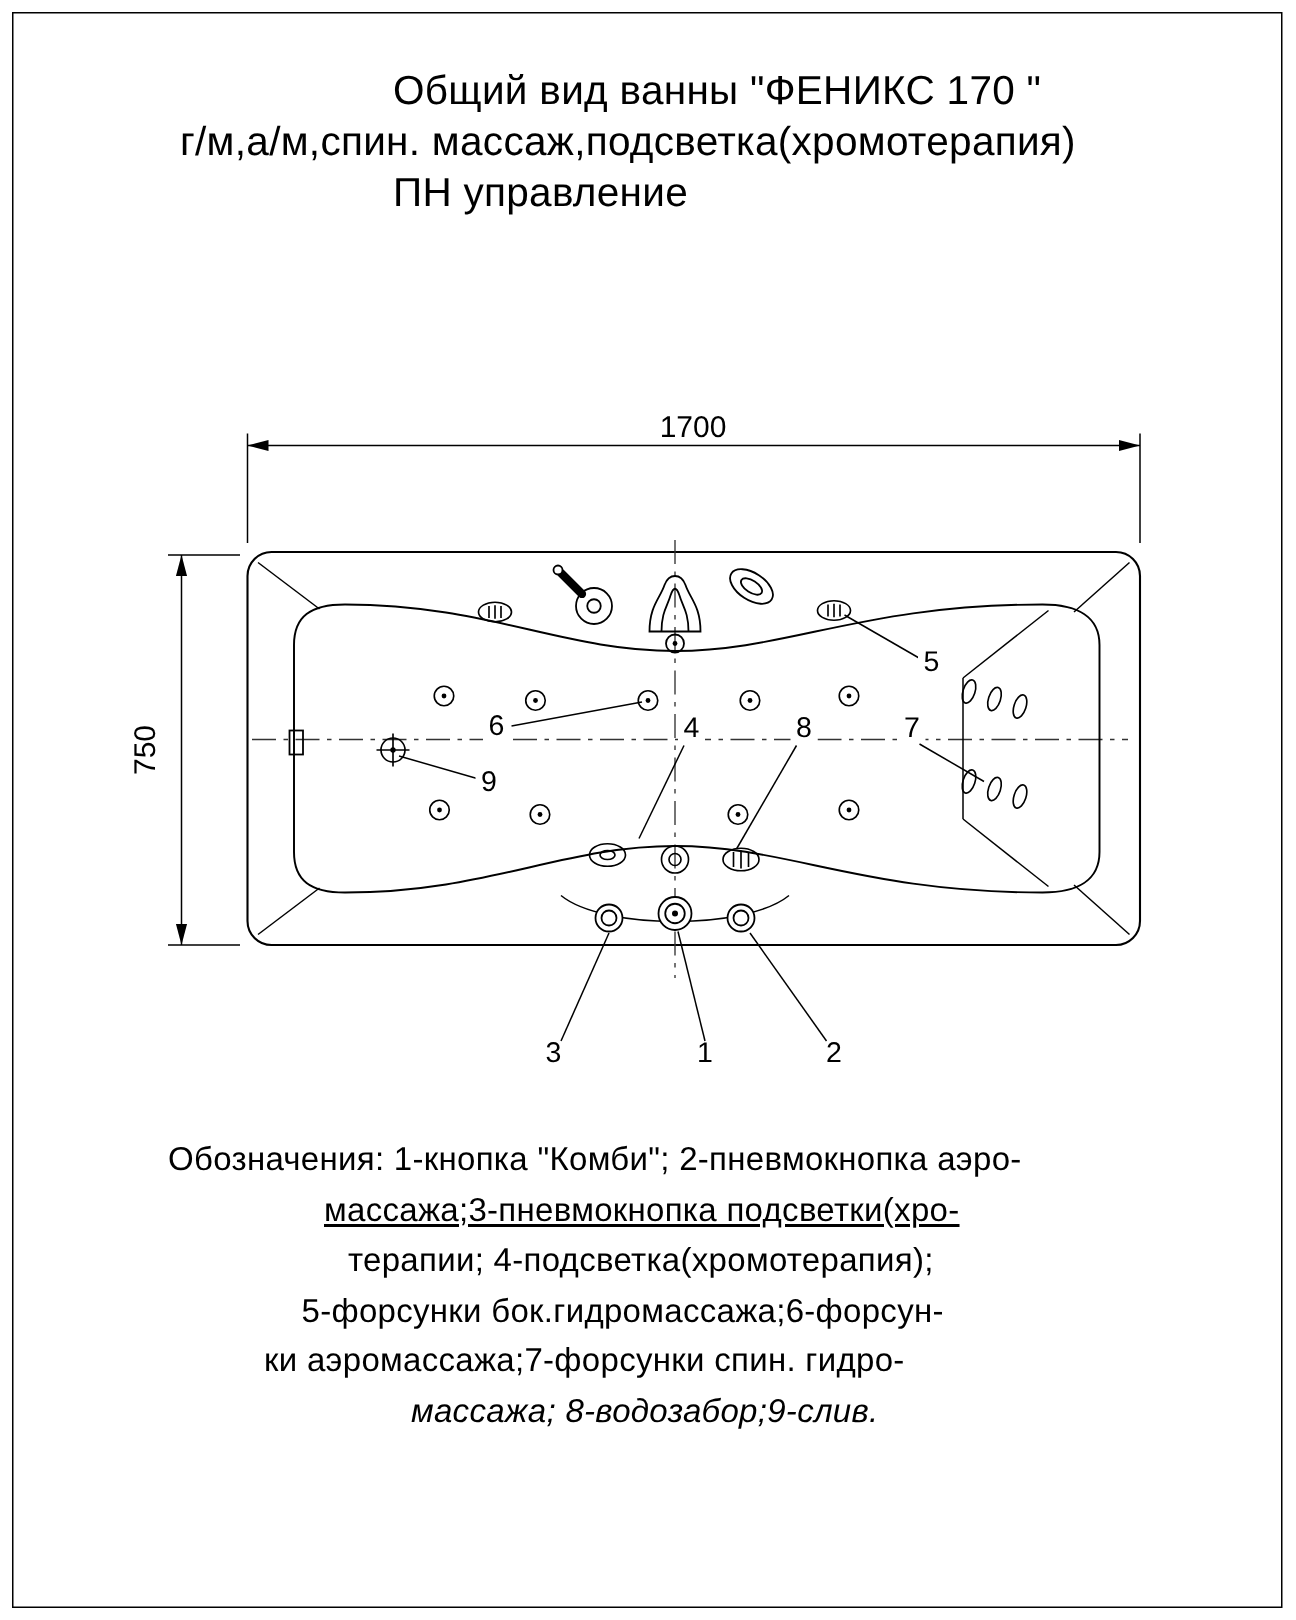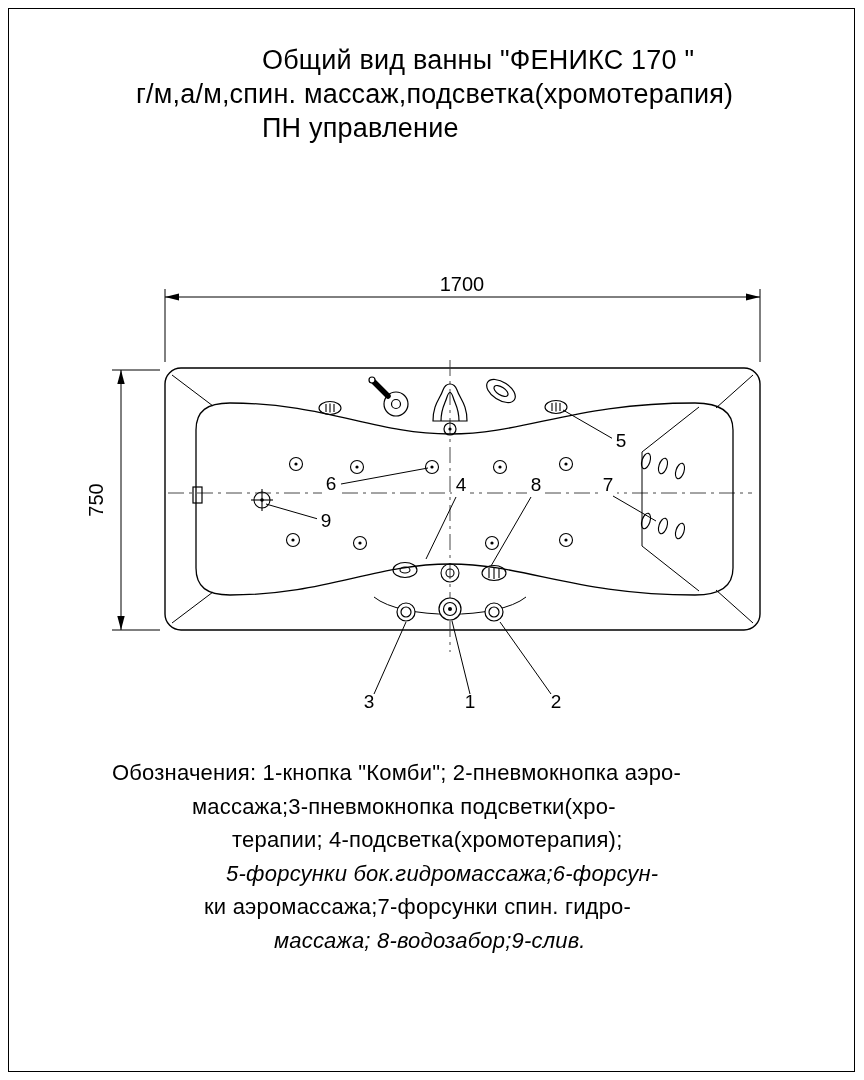--- a/index.html
+++ b/index.html
@@ -3,30 +3,30 @@
 <meta charset="utf-8">
 <style>
   * { margin:0; padding:0; box-sizing:border-box; }
   html, body { width:864px; height:1080px; background:#ffffff; color:#000;
                font-family:"Liberation Sans", sans-serif; }
   .sheet { position:relative; width:864px; height:1080px; background:#fff; overflow:hidden; }
   .frame { position:absolute; left:8px; top:8px; width:847px; height:1064px;
            border:1.6px solid #000; pointer-events:none; }
   .title-line { position:absolute; font-size:27px; white-space:nowrap; letter-spacing:.2px; }
   #t1 { left:262px; top:45px; }
-  #t2 { left:136px; top:79px; }
+  #t2 { left:120px; top:79px; }
   #t3 { left:262px; top:113px; }
   svg.draw { position:absolute; left:0; top:255px; }
   .legend { position:absolute; left:112px; top:756px; font-size:22px; line-height:33.5px;
             letter-spacing:.2px; }
   .lg { white-space:nowrap; }
-  .ind-2 { margin-left:80px; }
+  .ind-2 { margin-left:104px;text-decoration:underline; }
   .ind-3 { margin-left:120px; }
-  .ind-4 { margin-left:114px;font-style:italic; }
-  .ind-5 { margin-left:92px; }
+  .ind-4 { margin-left:89px; }
+  .ind-5 { margin-left:64px; }
   .ind-6 { margin-left:162px;font-style:italic; }
   text { font-family:"Liberation Sans", sans-serif; }
 </style>
 </head>
 <body>
 
 <div class="sheet">
   <div class="frame"></div>
 
   <div class="title-line" id="t1">Общий вид ванны "ФЕНИКС 170 "</div>

